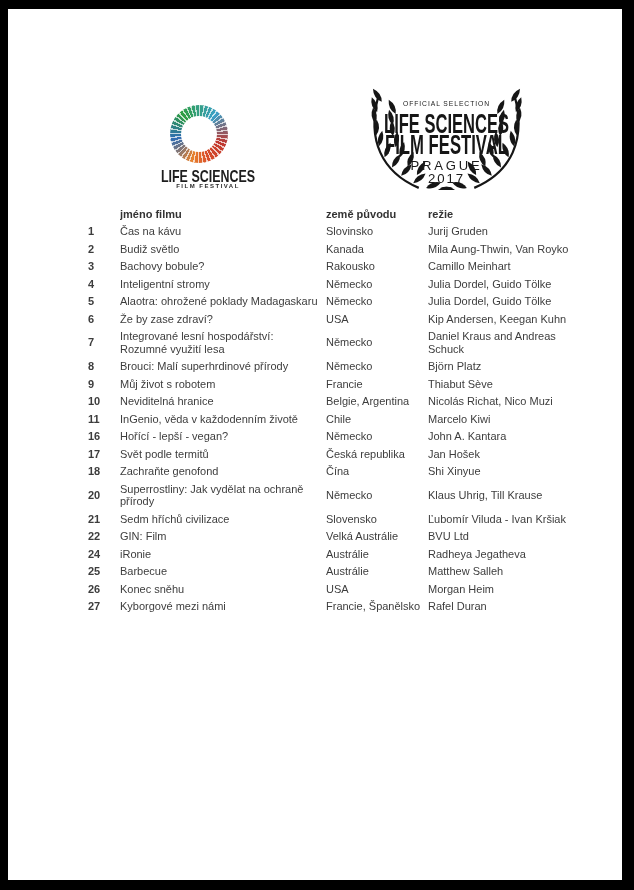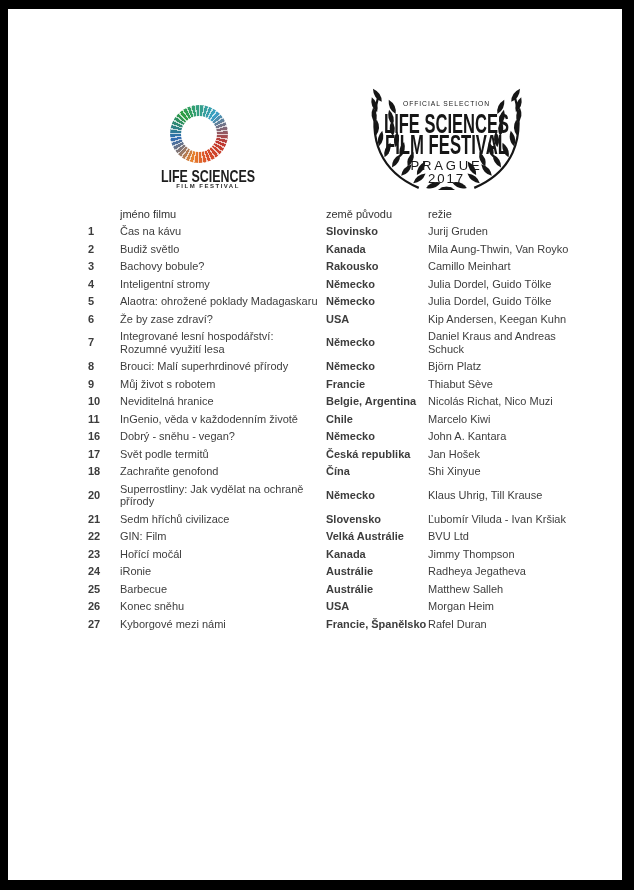--- a/index.html
+++ b/index.html
@@ -44,24 +44,24 @@
   .laurel-badge svg { display: block; width: 100%; height: 100%; }
 
   
   .film-table-wrap { position: absolute; left: 80px; top: 196px; width: 492px; }
   table.film-table { border-collapse: collapse; width: 100%; table-layout: fixed; }
   table.film-table th, table.film-table td {
     font-size: 11px; line-height: 12.5px; color: #3d3d3d;
     padding: 2.5px 0; text-align: left; vertical-align: middle;
     white-space: pre-line; overflow: hidden;
   }
-  table.film-table th { font-weight: normal; color: #333; }
+  table.film-table th { font-weight: bold; color: #333; }
   .col-no { width: 32px; font-weight: bold; }
   .col-title { width: 206px; }
-  .col-country { width: 102px; font-weight: bold; }
+  .col-country { width: 102px; }
   .col-director { width: 152px; }
 </style>
 </head>
 <body>
 
 <div class="frame">
   <div class="page">
 
     <div class="logo-left">
       <div class="ring"></div>
@@ -179,21 +179,21 @@
               <td class="col-director">Nicolás Richat, Nico Muzi</td>
             </tr>
             <tr>
               <td class="col-no">11</td>
               <td class="col-title">InGenio, věda v každodenním životě</td>
               <td class="col-country">Chile</td>
               <td class="col-director">Marcelo Kiwi</td>
             </tr>
             <tr>
               <td class="col-no">16</td>
-              <td class="col-title">Dobrý - sněhu - vegan?</td>
+              <td class="col-title">Hořící - lepší - vegan?</td>
               <td class="col-country">Německo</td>
               <td class="col-director">John A. Kantara</td>
             </tr>
             <tr>
               <td class="col-no">17</td>
               <td class="col-title">Svět podle termitů</td>
               <td class="col-country">Česká republika</td>
               <td class="col-director">Jan Hošek</td>
             </tr>
             <tr>
@@ -214,26 +214,20 @@
               <td class="col-country">Slovensko</td>
               <td class="col-director">Ľubomír Viluda - Ivan Kršiak</td>
             </tr>
             <tr>
               <td class="col-no">22</td>
               <td class="col-title">GIN: Film</td>
               <td class="col-country">Velká Austrálie</td>
               <td class="col-director">BVU Ltd</td>
             </tr>
             <tr>
-              <td class="col-no">23</td>
-              <td class="col-title">Hořící močál</td>
-              <td class="col-country">Kanada</td>
-              <td class="col-director">Jimmy Thompson</td>
-            </tr>
-            <tr>
               <td class="col-no">24</td>
               <td class="col-title">iRonie</td>
               <td class="col-country">Austrálie</td>
               <td class="col-director">Radheya Jegatheva</td>
             </tr>
             <tr>
               <td class="col-no">25</td>
               <td class="col-title">Barbecue</td>
               <td class="col-country">Austrálie</td>
               <td class="col-director">Matthew Salleh</td>

